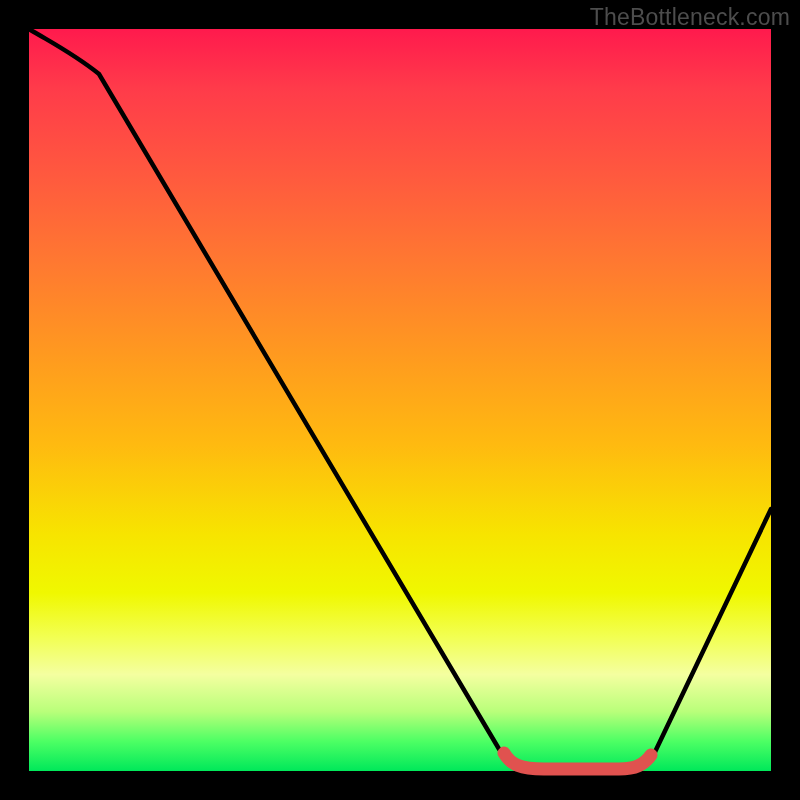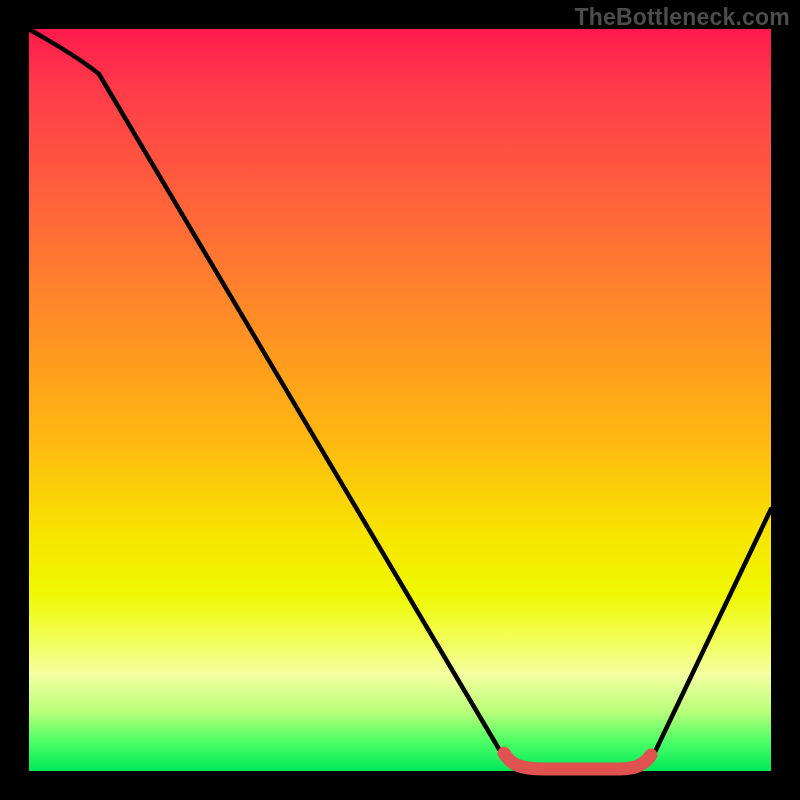--- a/index.html
+++ b/index.html
@@ -42,21 +42,21 @@
       #4dff64 96%,
       #00e85a 100%
     );
   }
   .watermark {
     position: absolute;
     top: 4px;
     right: 10px;
     color: #4d4d4d;
     font-size: 23px;
-    font-weight: 700;
+    font-weight: 400;
     letter-spacing: 0.2px;
     user-select: none;
   }
   svg.curve {
     position: absolute;
     left: 0;
     top: 0;
     width: 742px;
     height: 742px;
     overflow: visible;

